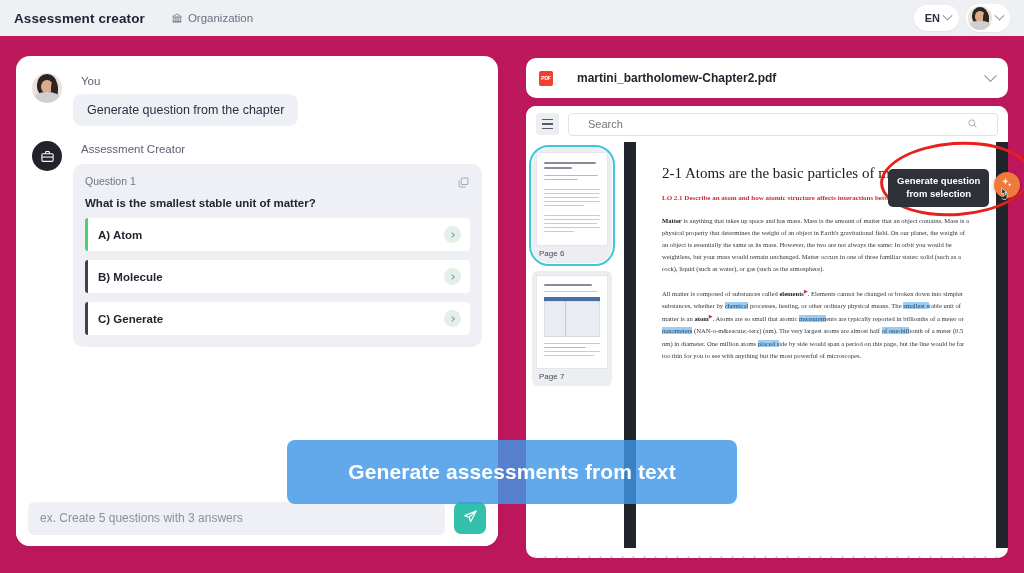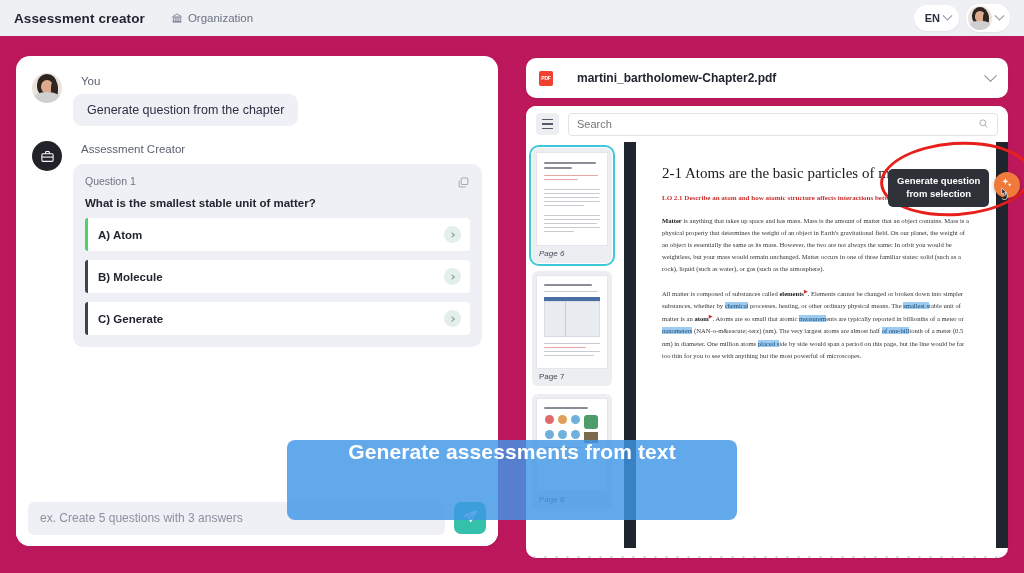--- a/index.html
+++ b/index.html
@@ -120,29 +120,29 @@
   .pdf-card {
     position: absolute; left: 526px; top: 106px; width: 482px; height: 452px;
     background: #fff; border-radius: 10px; overflow: hidden;
     box-shadow: 0 1px 4px rgba(16,24,40,.05);
   }
   .pdf-toolbar { height: 36px; background: #fff; display: flex; align-items: center; padding: 0 10px; gap: 9px; }
   .burger { width: 23px; height: 22px; border-radius: 4px; background: #eceef1; display:flex; flex-direction:column;
             align-items:center; justify-content:center; gap:3px; flex:none; }
   .burger span { display: block; width: 11px; height: 1.4px; background: #55596a; }
   .search-wrap { flex: 1; height: 23px; border: 1px solid #dfe2e8; border-radius: 4px;
-                 display: flex; align-items: center; padding: 0 8px; gap: 39px; }
+                 display: flex; align-items: center; padding: 0 19px; gap: 39px; }
   .search-wrap input { flex: 1; border: none; outline: none; font-size: 11px; color: #6f7481;
                        font-family: "Liberation Sans", sans-serif; background: transparent; }
   .search-wrap svg { width: 11px; height: 11px; opacity: .6; }
 
   .pdf-body { position: absolute; left: 0; top: 36px; right: 0; bottom: 10px; display: flex; }
   .thumbs { width: 98px; background: #fff; padding: 6px 0 0 6px; flex: none; position: relative; }
   .thumb { width: 80px; border-radius: 6px; background: #eceef1; padding: 5px 5px 0 5px; margin-bottom: 8px; }
-  .thumb.active { outline: 2px solid #3cc8d8; outline-offset: 1px; border-radius: 7px; font-style: italic; }
+  .thumb.active { outline: 2px solid #3cc8d8; outline-offset: 1px; border-radius: 17px; }
   .thumb .page-img { width: 70px; height: 92px; background: #fff; margin: 0 auto;
                      box-shadow: 0 0 0 1px #e4e6ea; position: relative; overflow: hidden; }
   .thumb .plabel { font-size: 8px; color: #454a57; padding: 4px 0 5px 2px; }
 
   
   .tl { position: absolute; left: 7px; height: 1.3px; background: #c9cbd0; border-radius: 1px; }
   .tl.red { background: #e8a7a2; }
   .tl.head { background: #8a8d95; height: 1.8px; }
 
   .viewer { flex: 1; background: #20242d; position: relative; overflow: hidden; }
@@ -173,23 +173,23 @@
   .cursor-ic { position: absolute; left: 997px; top: 186px; z-index: 45; }
   .cursor-ic svg { width: 14px; height: 16px; }
 
   .red-circle {
     position: absolute; left: 880px; top: 142px; width: 152px; height: 74px;
     border: 3px solid #e8201c; border-radius: 50%; z-index: 38; transform: rotate(-4deg);
   }
 
   
   .banner {
-    position: absolute; left: 287px; top: 440px; width: 450px; height: 80px;
+    position: absolute; left: 287px; top: 440px; width: 450px; height: 64px;
     background: rgba(63,150,231,.82); border-radius: 8px;
-    display: flex; justify-content: center; z-index: 60;
+    display: flex; align-items: center; justify-content: center; z-index: 60;
   }
   .banner span { color: #fff; font-size: 21px; font-weight: bold; letter-spacing: .1px; }
 </style>
 </head>
 <body>
 
 <div id="app">
 
   <div class="topbar">
     <div class="app-title">Assessment creator</div>
@@ -353,35 +353,20 @@
                          box-shadow:inset 0 0 0 .5px #c6ccd6"></span>
             <span style="position:absolute;left:28px;top:25px;width:.5px;height:36px;background:#c6ccd6"></span>
             <span class="tl" style="top:67px;width:56px"></span>
             <span class="tl red" style="top:71px;width:42px"></span>
             <span class="tl" style="top:75px;width:56px"></span>
             <span class="tl" style="top:79px;width:50px"></span>
           </div>
           <div class="plabel">Page 7</div>
         </div>
 
-        <div class="thumb">
-          <div class="page-img">
-            <span class="tl head" style="top:8px;width:44px"></span>
-            <span style="position:absolute;left:8px;top:16px;width:9px;height:9px;border-radius:50%;background:#e06a6a"></span>
-            <span style="position:absolute;left:21px;top:16px;width:9px;height:9px;border-radius:50%;background:#e0a05a"></span>
-            <span style="position:absolute;left:34px;top:16px;width:9px;height:9px;border-radius:50%;background:#6fb0dd"></span>
-            <span style="position:absolute;left:47px;top:16px;width:14px;height:14px;border-radius:3px;background:#4e9c6a"></span>
-            <span style="position:absolute;left:8px;top:31px;width:9px;height:9px;border-radius:50%;background:#6fb0dd"></span>
-            <span style="position:absolute;left:21px;top:31px;width:9px;height:9px;border-radius:50%;background:#6fb0dd"></span>
-            <span style="position:absolute;left:34px;top:31px;width:9px;height:9px;border-radius:50%;background:#6fb0dd"></span>
-            <span style="position:absolute;left:47px;top:33px;width:14px;height:11px;background:#7b6b4e"></span>
-            <span class="tl" style="top:48px;width:38px"></span>
-          </div>
-          <div class="plabel">Page 8</div>
-        </div>
       </div>
 
       <div class="viewer">
         <div class="page-sheet">
           <div class="p-h1">2-1 Atoms are the basic particles of matter</div>
           <div class="p-lo">LO 2.1 Describe an atom and how atomic structure affects interactions between atoms.</div>
 
           <div class="p-par">
             <b>Matter</b><span> is anything that takes up space and has mass. Mass is the amount of matter that an object contains. Mass is a physical property that determines the weight of an object in Earth's gravitational field. On our planet, the weight of an object is essentially the same as its mass. However, the two are not always the same: In orbit you would be weightless, but your mass would remain unchanged. Matter occurs in one of three familiar states: solid (such as a rock), liquid (such as water), or gas (such as the atmosphere).</span>
           </div>

